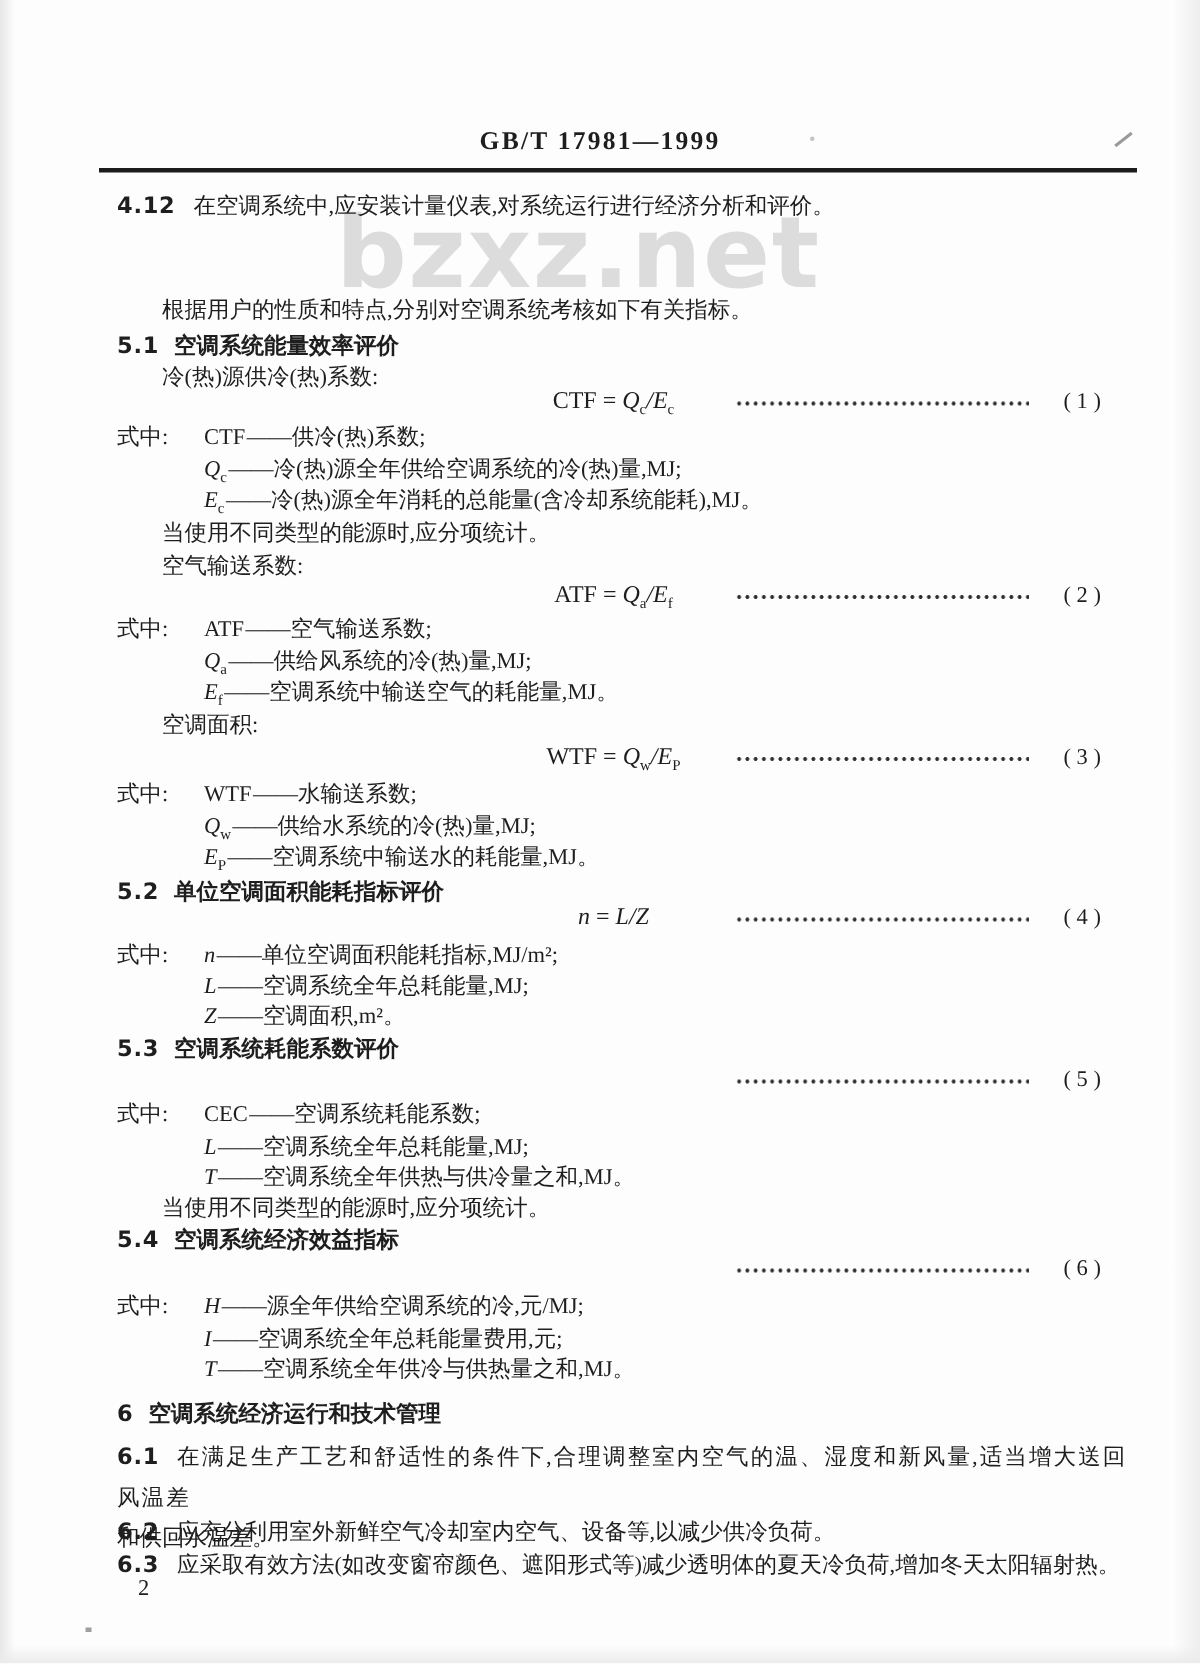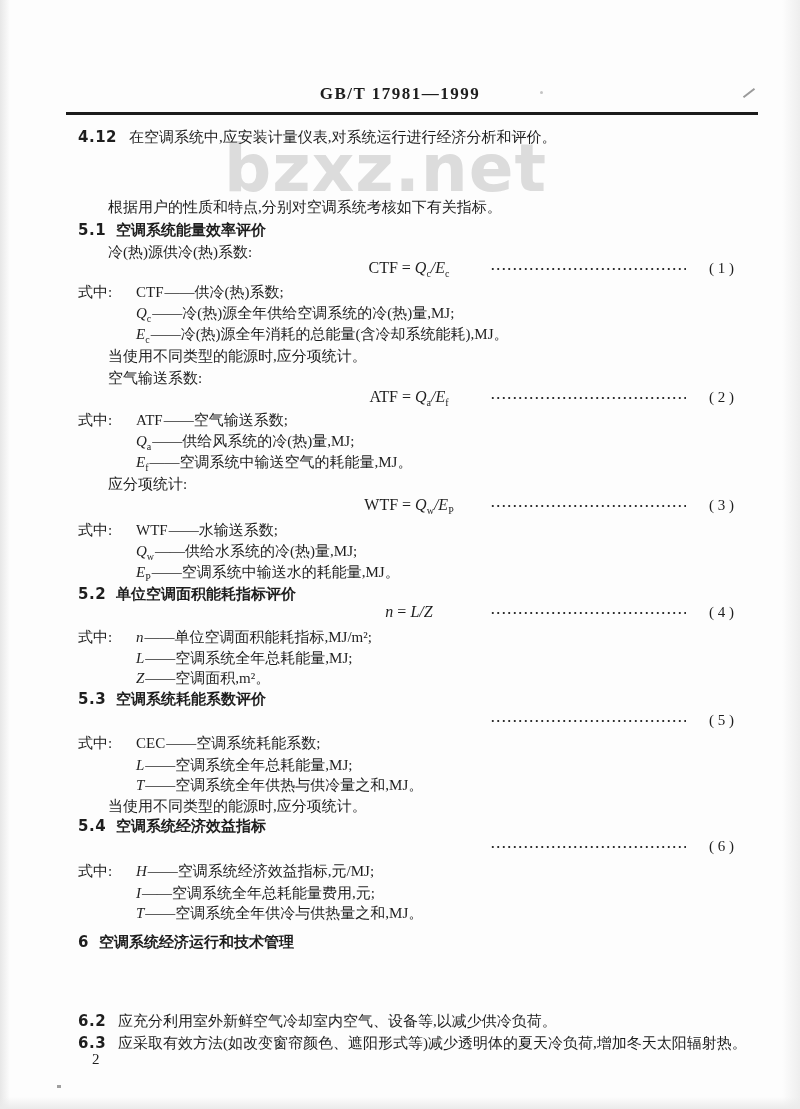--- a/index.html
+++ b/index.html
@@ -86,21 +86,21 @@
   <div class="ln ind" style="top:368px">空气输送系数:</div>
   <div class="frow" style="top:386px">
     <span class="feq"><span class="rm">ATF</span><span class="rm"> = </span><span class="it">Q</span><sub>a</sub><span class="it">/E</span><sub>f</sub></span>
     <span class="fdots"></span>
     <span class="fnum">( 2 )</span>
   </div>
   <div class="ln def" style="top:410px"><span class="pre">式中:</span><span class="sym-rm">ATF</span><span class="desc">——空气输送系数;</span></div>
   <div class="ln def" style="top:431px"><span class="pre"></span><span class="sym-it">Q</span><sub>a</sub><span class="desc">——供给风系统的冷(热)量,MJ;</span></div>
   <div class="ln def" style="top:452px"><span class="pre"></span><span class="sym-it">E</span><sub>f</sub><span class="desc">——空调系统中输送空气的耗能量,MJ。</span></div>
 
-  <div class="ln ind" style="top:474px">应分项统计:</div>
+  <div class="ln ind" style="top:474px">空调面积:</div>
   <div class="frow" style="top:494px">
     <span class="feq"><span class="rm">WTF</span><span class="rm"> = </span><span class="it">Q</span><sub>w</sub><span class="it">/E</span><sub>P</sub></span>
     <span class="fdots"></span>
     <span class="fnum">( 3 )</span>
   </div>
   <div class="ln def" style="top:520px"><span class="pre">式中:</span><span class="sym-rm">WTF</span><span class="desc">——水输送系数;</span></div>
   <div class="ln def" style="top:541px"><span class="pre"></span><span class="sym-it">Q</span><sub>w</sub><span class="desc">——供给水系统的冷(热)量,MJ;</span></div>
   <div class="ln def" style="top:562px"><span class="pre"></span><span class="sym-it">E</span><sub>P</sub><span class="desc">——空调系统中输送水的耗能量,MJ。</span></div>
 
   <div class="ln h" style="top:584px">
@@ -127,28 +127,32 @@
   <div class="ln def" style="top:775px"><span class="pre"></span><span class="sym-it">T</span><span class="desc">——空调系统全年供热与供冷量之和,MJ。</span></div>
   <div class="ln ind" style="top:796px">当使用不同类型的能源时,应分项统计。</div>
 
   <div class="ln h" style="top:816px">
     <span class="no">5.4</span><span>空调系统经济效益指标</span>
   </div>
   <div class="frow" style="top:835px">
     <span class="fdots"></span>
     <span class="fnum">( 6 )</span>
   </div>
-  <div class="ln def" style="top:861px"><span class="pre">式中:</span><span class="sym-it">H</span><span class="desc">——空调系统经济效益指标,元/MJ;</span></div>
+  <div class="ln def" style="top:861px"><span class="pre">式中:</span><span class="sym-it">H</span><span class="desc">——源全年供给空调系统的冷,元/MJ;</span></div>
   <div class="ln def" style="top:883px"><span class="pre"></span><span class="sym-it">I</span><span class="desc">——空调系统全年总耗能量费用,元;</span></div>
   <div class="ln def" style="top:903px"><span class="pre"></span><span class="sym-it">T</span><span class="desc">——空调系统全年供冷与供热量之和,MJ。</span></div>
 
   <div class="ln h" style="top:932px">
     <span class="no">6</span><span>空调系统经济运行和技术管理</span>
   </div>
 
+  <div class="p61">
+    <span class="no">6.1</span><span class="sp1">在满足生产工艺和舒适性的条件下,合理调整室内空气的温、湿度和新风量,适当增大送回风温差</span><br>
+    <span>和供回水温差。</span>
+  </div>
 
   <div class="ln" style="top:1011px">
     <span class="no">6.2</span><span>应充分利用室外新鲜空气冷却室内空气、设备等,以减少供冷负荷。</span>
   </div>
   <div class="ln" style="top:1033px">
     <span class="no">6.3</span><span>应采取有效方法(如改变窗帘颜色、遮阳形式等)减少透明体的夏天冷负荷,增加冬天太阳辐射热。</span>
   </div>
 
   <div class="pageno">2</div>
 

